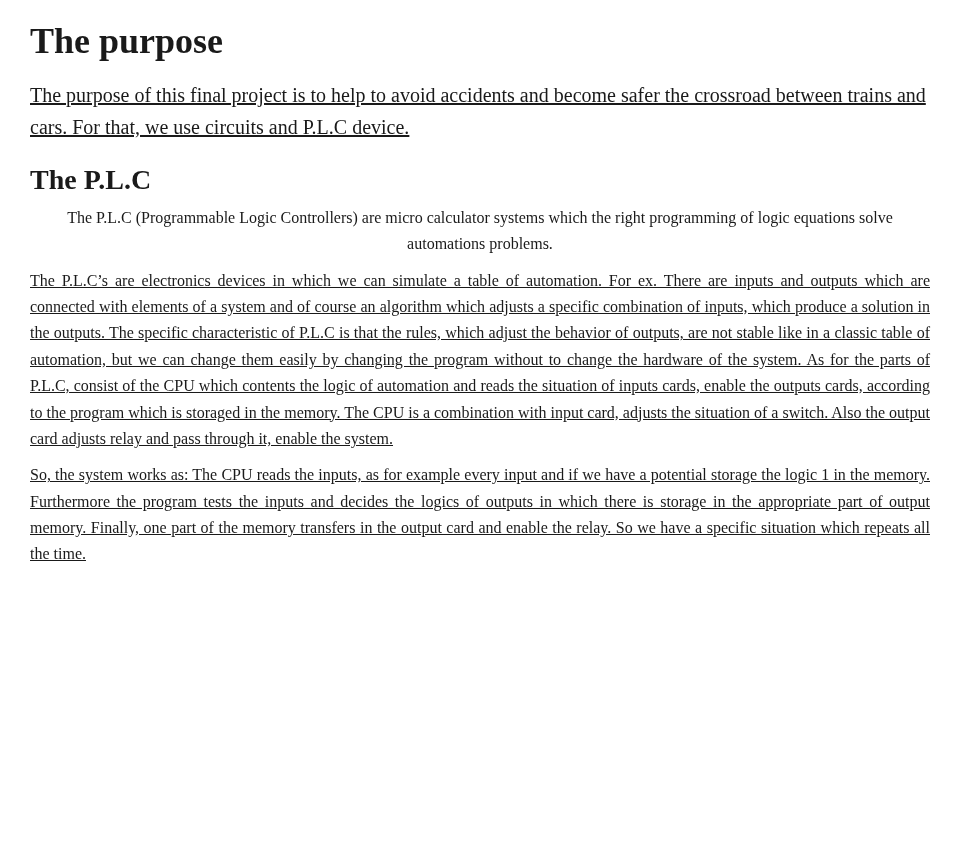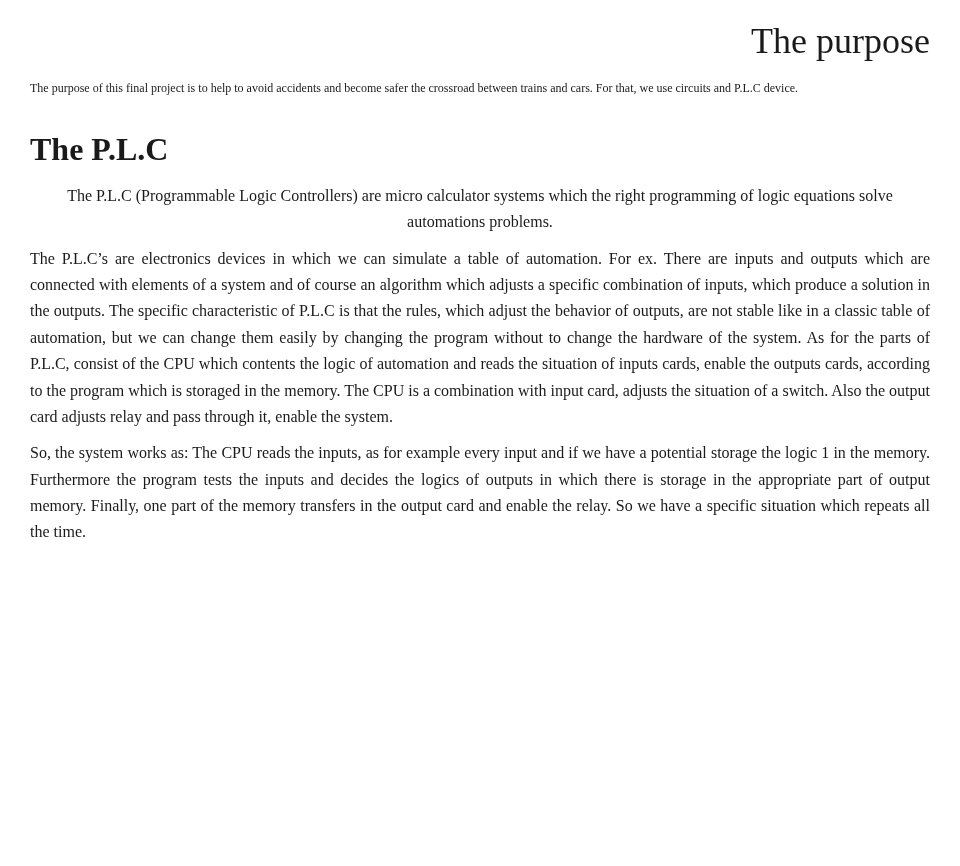--- a/index.html
+++ b/index.html
@@ -13,51 +13,52 @@
       font-family: "Times New Roman", Times, serif;
       font-size: 16px;
       color: #1a1a1a;
       width: 960px;
       min-height: 866px;
       padding: 20px 30px 30px 30px;
     }
 
     .page-title {
       font-size: 36px;
-      font-weight: normal;
+      font-weight: bold;
       margin-bottom: 16px;
       line-height: 1.2;
-      text-align: right;
     }
 
     .intro-paragraph {
-      font-size: 12px;
+      font-size: 20px;
       line-height: 1.6;
-      margin-bottom: 32px;
+      margin-bottom: 20px;
+      text-decoration: underline;
     }
 
     .section-title {
-      font-size: 32px;
+      font-size: 28px;
       font-weight: bold;
-      margin-bottom: 14px;
+      margin-bottom: 8px;
       line-height: 1.2;
     }
 
     .body-paragraph {
       font-size: 16px;
       line-height: 1.65;
       margin-bottom: 10px;
       text-align: center;
     }
 
     .body-paragraph-justified {
       font-size: 16px;
       line-height: 1.65;
       margin-bottom: 10px;
       text-align: justify;
+      text-decoration: underline;
     }
   </style>
 </head>
 <body>
 
 <h1 class="page-title">The purpose</h1>
 
 <p class="intro-paragraph">The purpose of this final project is to help to avoid accidents and become safer the crossroad between trains and cars. For that, we use circuits and P.L.C device.</p>
 
 <h2 class="section-title">The P.L.C</h2>

